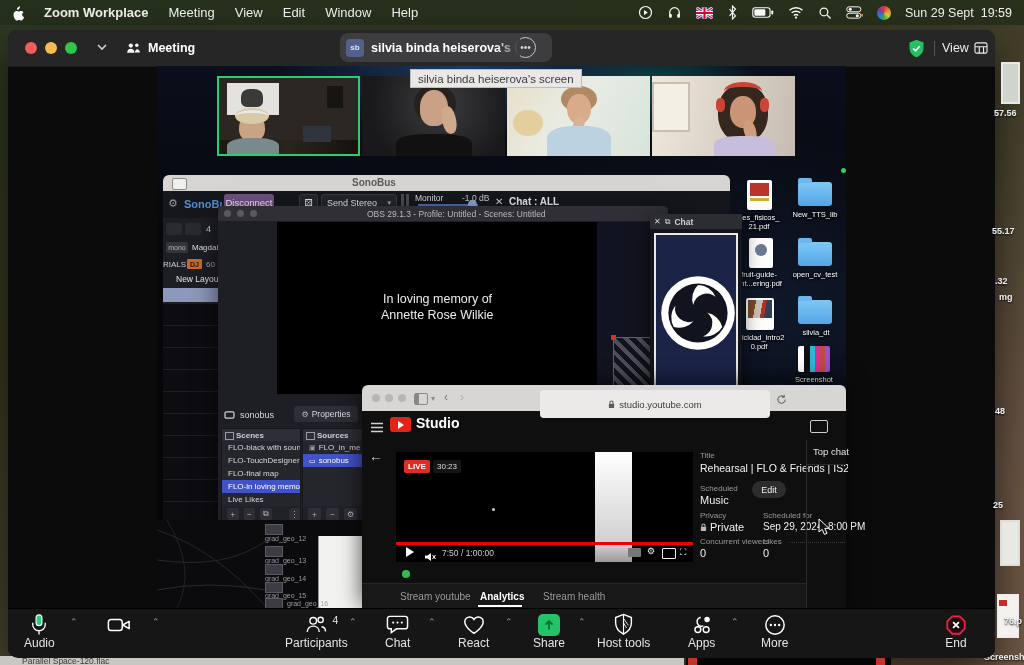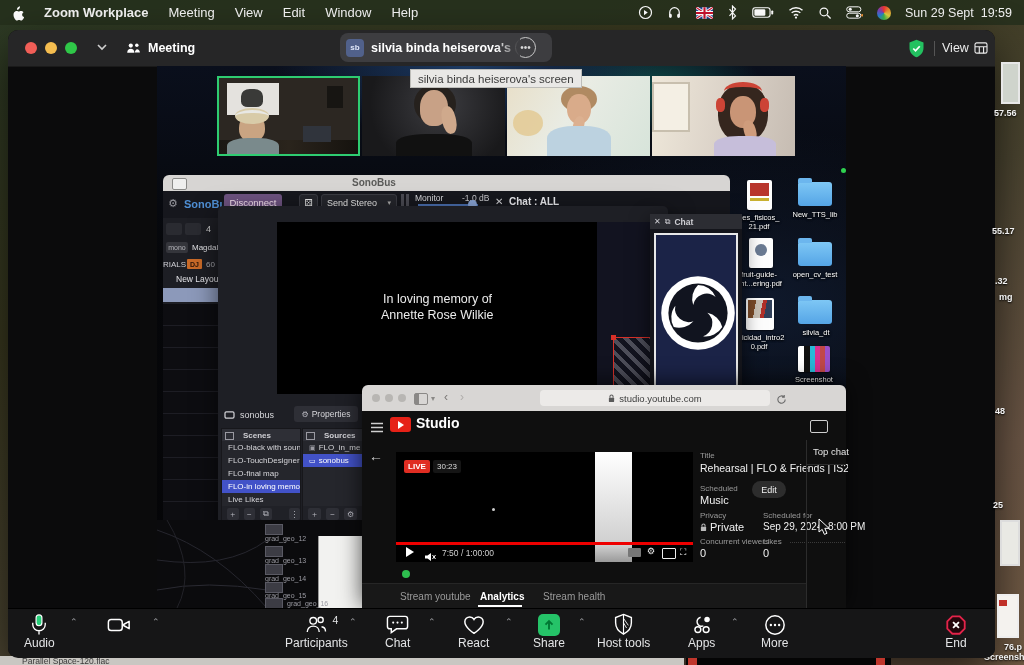--- a/index.html
+++ b/index.html
@@ -40,35 +40,35 @@
   .sb-btn{background:#25262c;border:1px solid #3a3b42;border-radius:3px;color:#e8e8e8;font-size:9.5px;display:flex;align-items:center;justify-content:center;box-sizing:border-box;}
   #sb-side{left:163px;top:218px;width:55px;height:302px;background:#1d1e24;}
   .sb-cell{background:#2a2b31;border-radius:2px;}
   
   #obs{left:218px;top:206px;width:450px;height:402px;background:#1e1f25;border-radius:5px 5px 0 0;box-shadow:0 8px 26px rgba(0,0,0,.6);}
   #obs-tb{left:218px;top:206px;width:450px;height:15px;background:#302f35;border-radius:5px 5px 0 0;display:flex;align-items:center;}
   .obs-dot{width:7px;height:7px;border-radius:50%;background:#5a5a5e;margin-left:6px;}
   #obs-title{color:#b9b9bd;font-size:8.5px;margin-left:110px;white-space:nowrap;}
   #obs-canvas{left:277px;top:222px;width:320px;height:172px;background:#000;}
   .obs-panel{background:#25262c;border:1px solid #17171b;}
-  .obs-ph{height:12px;background:#2e2f36;color:#cfcfd4;font-size:8px;font-weight:bold;display:flex;align-items:center;padding-left:21px;position:relative;}
+  .obs-ph{height:12px;background:#2e2f36;color:#cfcfd4;font-size:8px;font-weight:bold;display:flex;align-items:center;padding-left:14px;position:relative;}
   .obs-ph:before{content:"";position:absolute;left:3px;top:3px;width:7px;height:6px;border:1px solid #9a9aa2;}
   .obs-item{height:13px;color:#d6d6da;font-size:8px;display:flex;align-items:center;padding-left:6px;white-space:nowrap;overflow:hidden;}
   .obs-sel{background:#4252c8;color:#fff;}
   .obs-tools{height:16px;background:#202127;display:flex;align-items:center;gap:5px;padding-left:5px;}
   .obs-tool{width:13px;height:12px;background:#2e2f36;border-radius:2px;color:#b8b8c0;font-size:8px;display:flex;align-items:center;justify-content:center;}
   
   #chatwin{left:650px;top:214px;width:92px;height:181px;background:#14151b;box-shadow:0 6px 18px rgba(0,0,0,.6);z-index:5;}
   #chatwin-tb{height:15px;background:#2c2d33;display:flex;align-items:center;gap:4px;padding:0 4px;color:#cfcfd4;font-size:8.5px;}
   #chat-body{position:absolute;left:4px;top:19px;right:4px;bottom:4px;background:#1b2347;border:2px solid #e8e8e8;}
   
   #yt{left:362px;top:385px;width:484px;height:223px;background:#0f0f0f;border-radius:6px 6px 0 0;box-shadow:0 -2px 22px rgba(0,0,0,.7);z-index:6;}
   #yt-chrome{left:362px;top:385px;width:484px;height:26px;background:#d8d6d4;border-radius:6px 6px 0 0;z-index:7;}
   .yt-dot{width:8px;height:8px;border-radius:50%;background:#b8b6b3;top:9px;}
-  #yt-url{left:540px;top:390px;width:230px;height:16px;background:#eceae8;border-radius:4px;display:flex;align-items:center;justify-content:center;color:#3c3c3c;font-size:9.5px;gap:4px;z-index:8;}
+  #yt-url{left:540px;top:390px;width:230px;height:28px;background:#eceae8;border-radius:4px;display:flex;align-items:center;justify-content:center;color:#3c3c3c;font-size:9.5px;gap:4px;z-index:8;}
   .ytz{z-index:8;}
   .ylab{color:#9a9a9a;font-size:8px;}
   .yval{color:#f0f0f0;font-size:11px;}
   
   #td{left:157px;top:520px;width:205px;height:88px;background:#0b0b0d;z-index:4;}
   .td-chip{width:16px;height:9px;background:#3c3c44;border:1px solid #5a5a64;}
   .td-lab{color:#9a9aa2;font-size:7px;white-space:nowrap;}
   
   .tile{top:76px;width:143px;height:80px;overflow:hidden;z-index:20;background:#222;}
   
@@ -87,21 +87,21 @@
   <div class="abs" style="left:1001px;top:62px;width:15px;height:38px;border:2px solid #e8e8e8;background:#cfd4cc;z-index:2;"></div>
   <div class="abs frag" style="left:994px;top:108px;">57.56</div>
   <div class="abs frag" style="left:992px;top:226px;">55.17</div>
   <div class="abs frag" style="left:995px;top:264px;margin-top:12px;">.32</div>
   <div class="abs frag" style="left:999px;top:292px;">mg</div>
   <div class="abs frag" style="left:995px;top:406px;">48</div>
   <div class="abs frag" style="left:993px;top:500px;">25</div>
   <div class="abs" style="left:1000px;top:520px;width:16px;height:42px;border:2px solid #ddd;background:#e9e9e4;z-index:2;"></div>
   <div class="abs" style="left:997px;top:594px;width:18px;height:40px;border:2px solid #eee;background:#f4f2ee;z-index:2;"></div>
   <div class="abs" style="left:999px;top:600px;width:8px;height:6px;background:#c03028;z-index:2;"></div>
-  <div class="abs frag" style="left:1004px;top:616px;z-index:3;margin-top:26px;">76.p</div>
+  <div class="abs frag" style="left:1004px;top:616px;z-index:3;">76.p</div>
   <div class="abs frag" style="left:984px;top:652px;z-index:3;">Screenshot</div>
 
   <div class="abs" style="left:0;top:656px;width:684px;height:9px;background:#c9c7c2;z-index:2;"></div>
   <div class="abs" style="left:22px;top:656px;font-size:8.5px;color:#3a3a3a;z-index:3;white-space:nowrap;">Parallel Space-120.flac</div>
   <div class="abs" style="left:686px;top:657px;width:205px;height:8px;background:#050505;z-index:2;"></div>
   <div class="abs" style="left:688px;top:658px;width:9px;height:7px;background:#c0362c;z-index:3;"></div>
   <div class="abs" style="left:876px;top:658px;width:9px;height:7px;background:#c0362c;z-index:3;"></div>
 
   <div id="menubar" class="abs">
     <span class="mb-item mb-ico">
@@ -256,21 +256,21 @@
     <div class="abs dlabel" style="left:736px;top:558px;width:58px;">dical_chia</div>
   </div>
 
   <div id="sb-title" class="abs" style="z-index:2;">
     <div class="abs" style="left:9px;top:3px;width:13px;height:10px;border:1px solid #8a8a88;border-radius:2px;background:#efefee;"></div>
     <div class="abs" style="left:189px;top:2px;color:#5a5a58;font-size:10px;font-weight:bold;">SonoBus</div>
   </div>
   <div id="sb-toolbar" class="abs" style="z-index:2;">
     <div class="abs" style="left:5px;top:6px;color:#9a9aa0;font-size:11px;">⚙</div>
     <div class="abs" style="left:21px;top:7px;color:#4f8fd4;font-size:11px;font-weight:bold;">SonoBus</div>
-    <div class="abs" style="left:61px;top:3px;width:58px;height:17px;background:#6e5380;border-radius:3px;color:#f4e2ee;font-size:9.5px;display:flex;align-items:center;justify-content:center;">
+    <div class="abs" style="left:61px;top:3px;width:50px;height:17px;background:#6e5380;border-radius:3px;color:#f4e2ee;font-size:9.5px;display:flex;align-items:center;justify-content:center;">
       <span>Disconnect</span>
     </div>
     <div class="abs sb-btn" style="left:136px;top:3px;width:19px;height:17px;">⚄</div>
     <div class="abs sb-btn" style="left:158px;top:3px;width:76px;height:17px;justify-content:space-between;padding:0 5px;">
       <span style="font-size:9px;">Send Stereo</span>
         <span style="font-size:7px;color:#aaa;">▾</span>
     </div>
     <div class="abs" style="left:238px;top:3px;width:9px;height:17px;background:repeating-linear-gradient(90deg,#4a4a52 0 3px,#17171d 3px 5px);"></div>
     <div class="abs" style="left:252px;top:2px;color:#d8d8dc;font-size:8.5px;">Monitor</div>
     <div class="abs" style="left:299px;top:2px;color:#c8c8cc;font-size:8.5px;">-1.0 dB</div>
@@ -287,20 +287,26 @@
     <div class="abs" style="left:29px;top:25px;color:#e0e0e4;font-size:8px;">Magdale</div>
     <div class="abs" style="left:0px;top:42px;color:#cfcfd4;font-size:8px;">RIALS</div>
     <div class="abs" style="left:24px;top:41px;width:15px;height:10px;background:#c96a28;color:#2a1408;font-size:7px;font-weight:bold;display:flex;align-items:center;justify-content:center;border-radius:1px;">DJ</div>
     <div class="abs" style="left:43px;top:42px;color:#a8a8ae;font-size:8px;">60</div>
     <div class="abs" style="left:13px;top:56px;color:#e4e4e8;font-size:8.5px;white-space:nowrap;">New Layout</div>
     <div class="abs" style="left:0px;top:70px;width:55px;height:14px;background:#8c99ba;"></div>
     <div class="abs" style="left:0px;top:86px;width:55px;height:216px;background:repeating-linear-gradient(#0d0d11 0 21px,#1d1d24 21px 22px);"></div>
   </div>
 
   <div id="obs" class="abs" style="z-index:3;"></div>
+  <div id="obs-tb" class="abs" style="z-index:3;">
+    <span class="obs-dot"></span>
+    <span class="obs-dot"></span>
+    <span class="obs-dot"></span>
+    <span id="obs-title">OBS 29.1.3 - Profile: Untitled - Scenes: Untitled</span>
+  </div>
   <div id="obs-canvas" class="abs" style="z-index:3;">
     <div class="abs" style="left:106px;top:70px;color:#ececec;font-size:12.5px;">In loving memory of</div>
     <div class="abs" style="left:104px;top:86px;color:#ececec;font-size:12.5px;">Annette Rose Wilkie</div>
   </div>
   <div class="abs" style="left:597px;top:222px;width:67px;height:172px;background:#121320;z-index:3;"></div>
   <div class="abs" style="left:613px;top:337px;width:36px;height:55px;border:1px solid #d83028;background:repeating-linear-gradient(45deg,rgba(150,150,160,.45) 0 4px,rgba(20,20,26,.2) 4px 9px);z-index:4;">
     <div class="abs" style="left:-3px;top:-3px;width:5px;height:5px;background:#d83028;"></div>
     <div class="abs" style="left:-3px;bottom:-3px;width:5px;height:5px;background:#d83028;"></div>
   </div>
 

